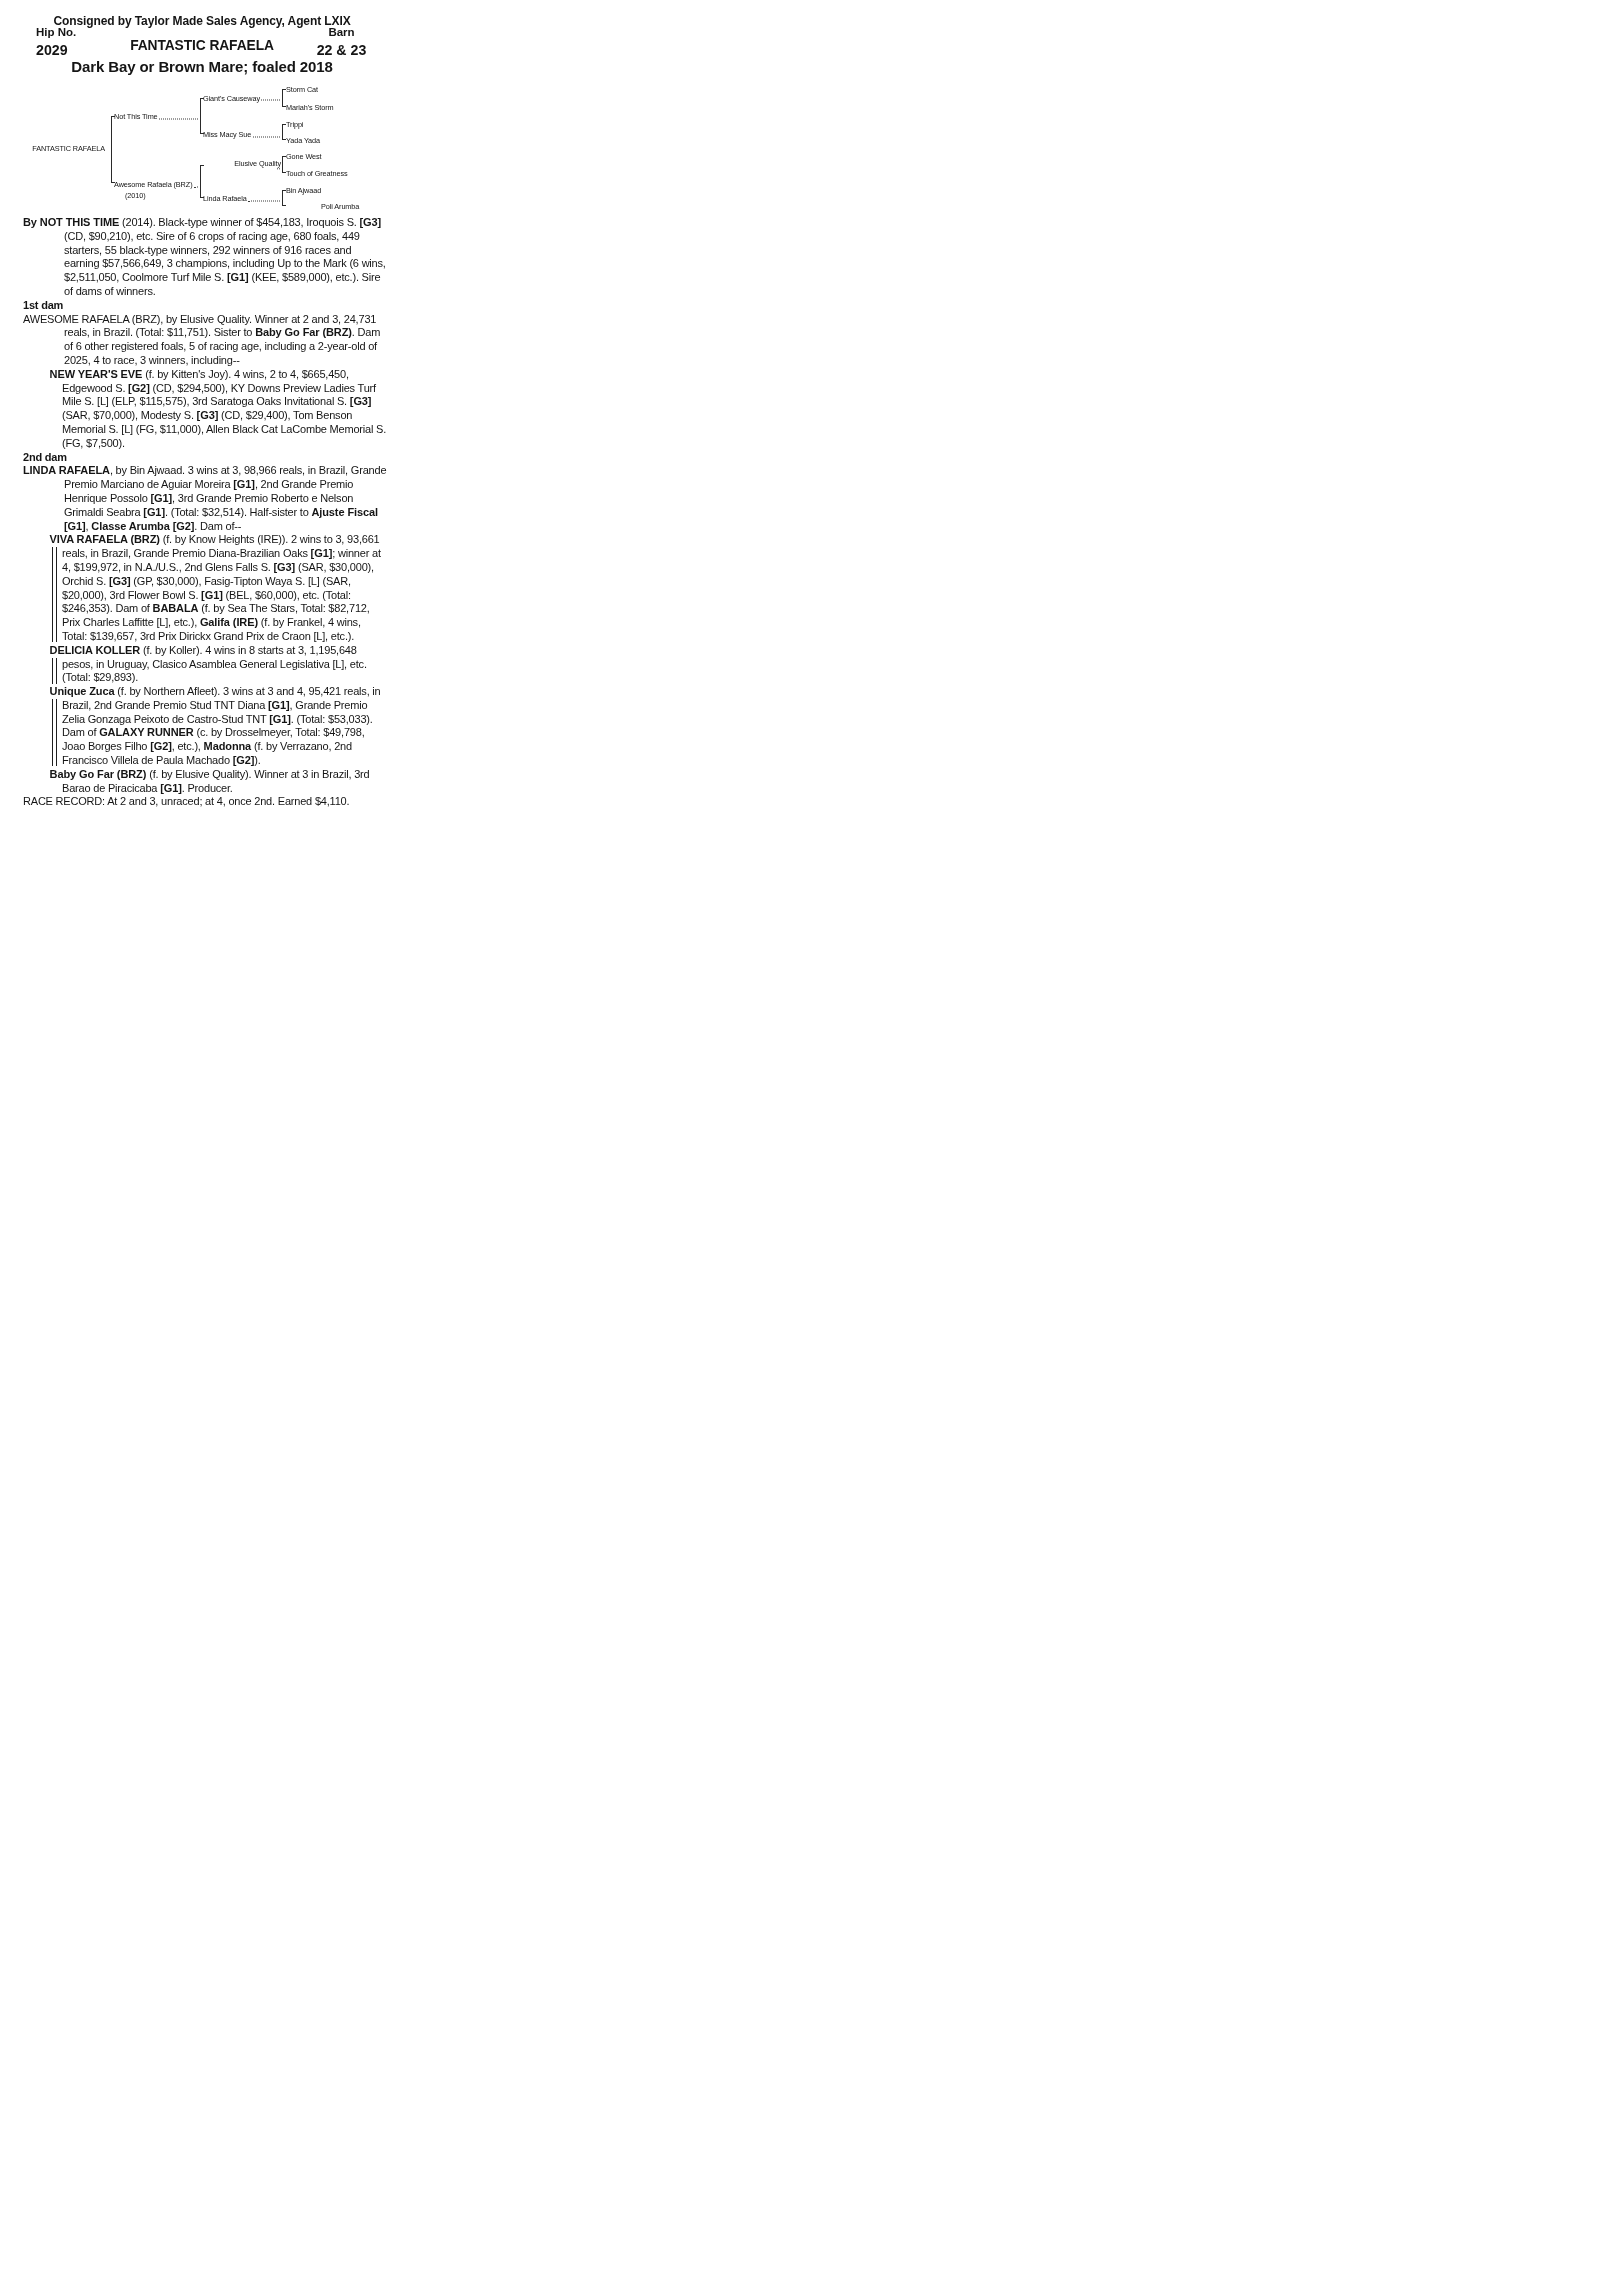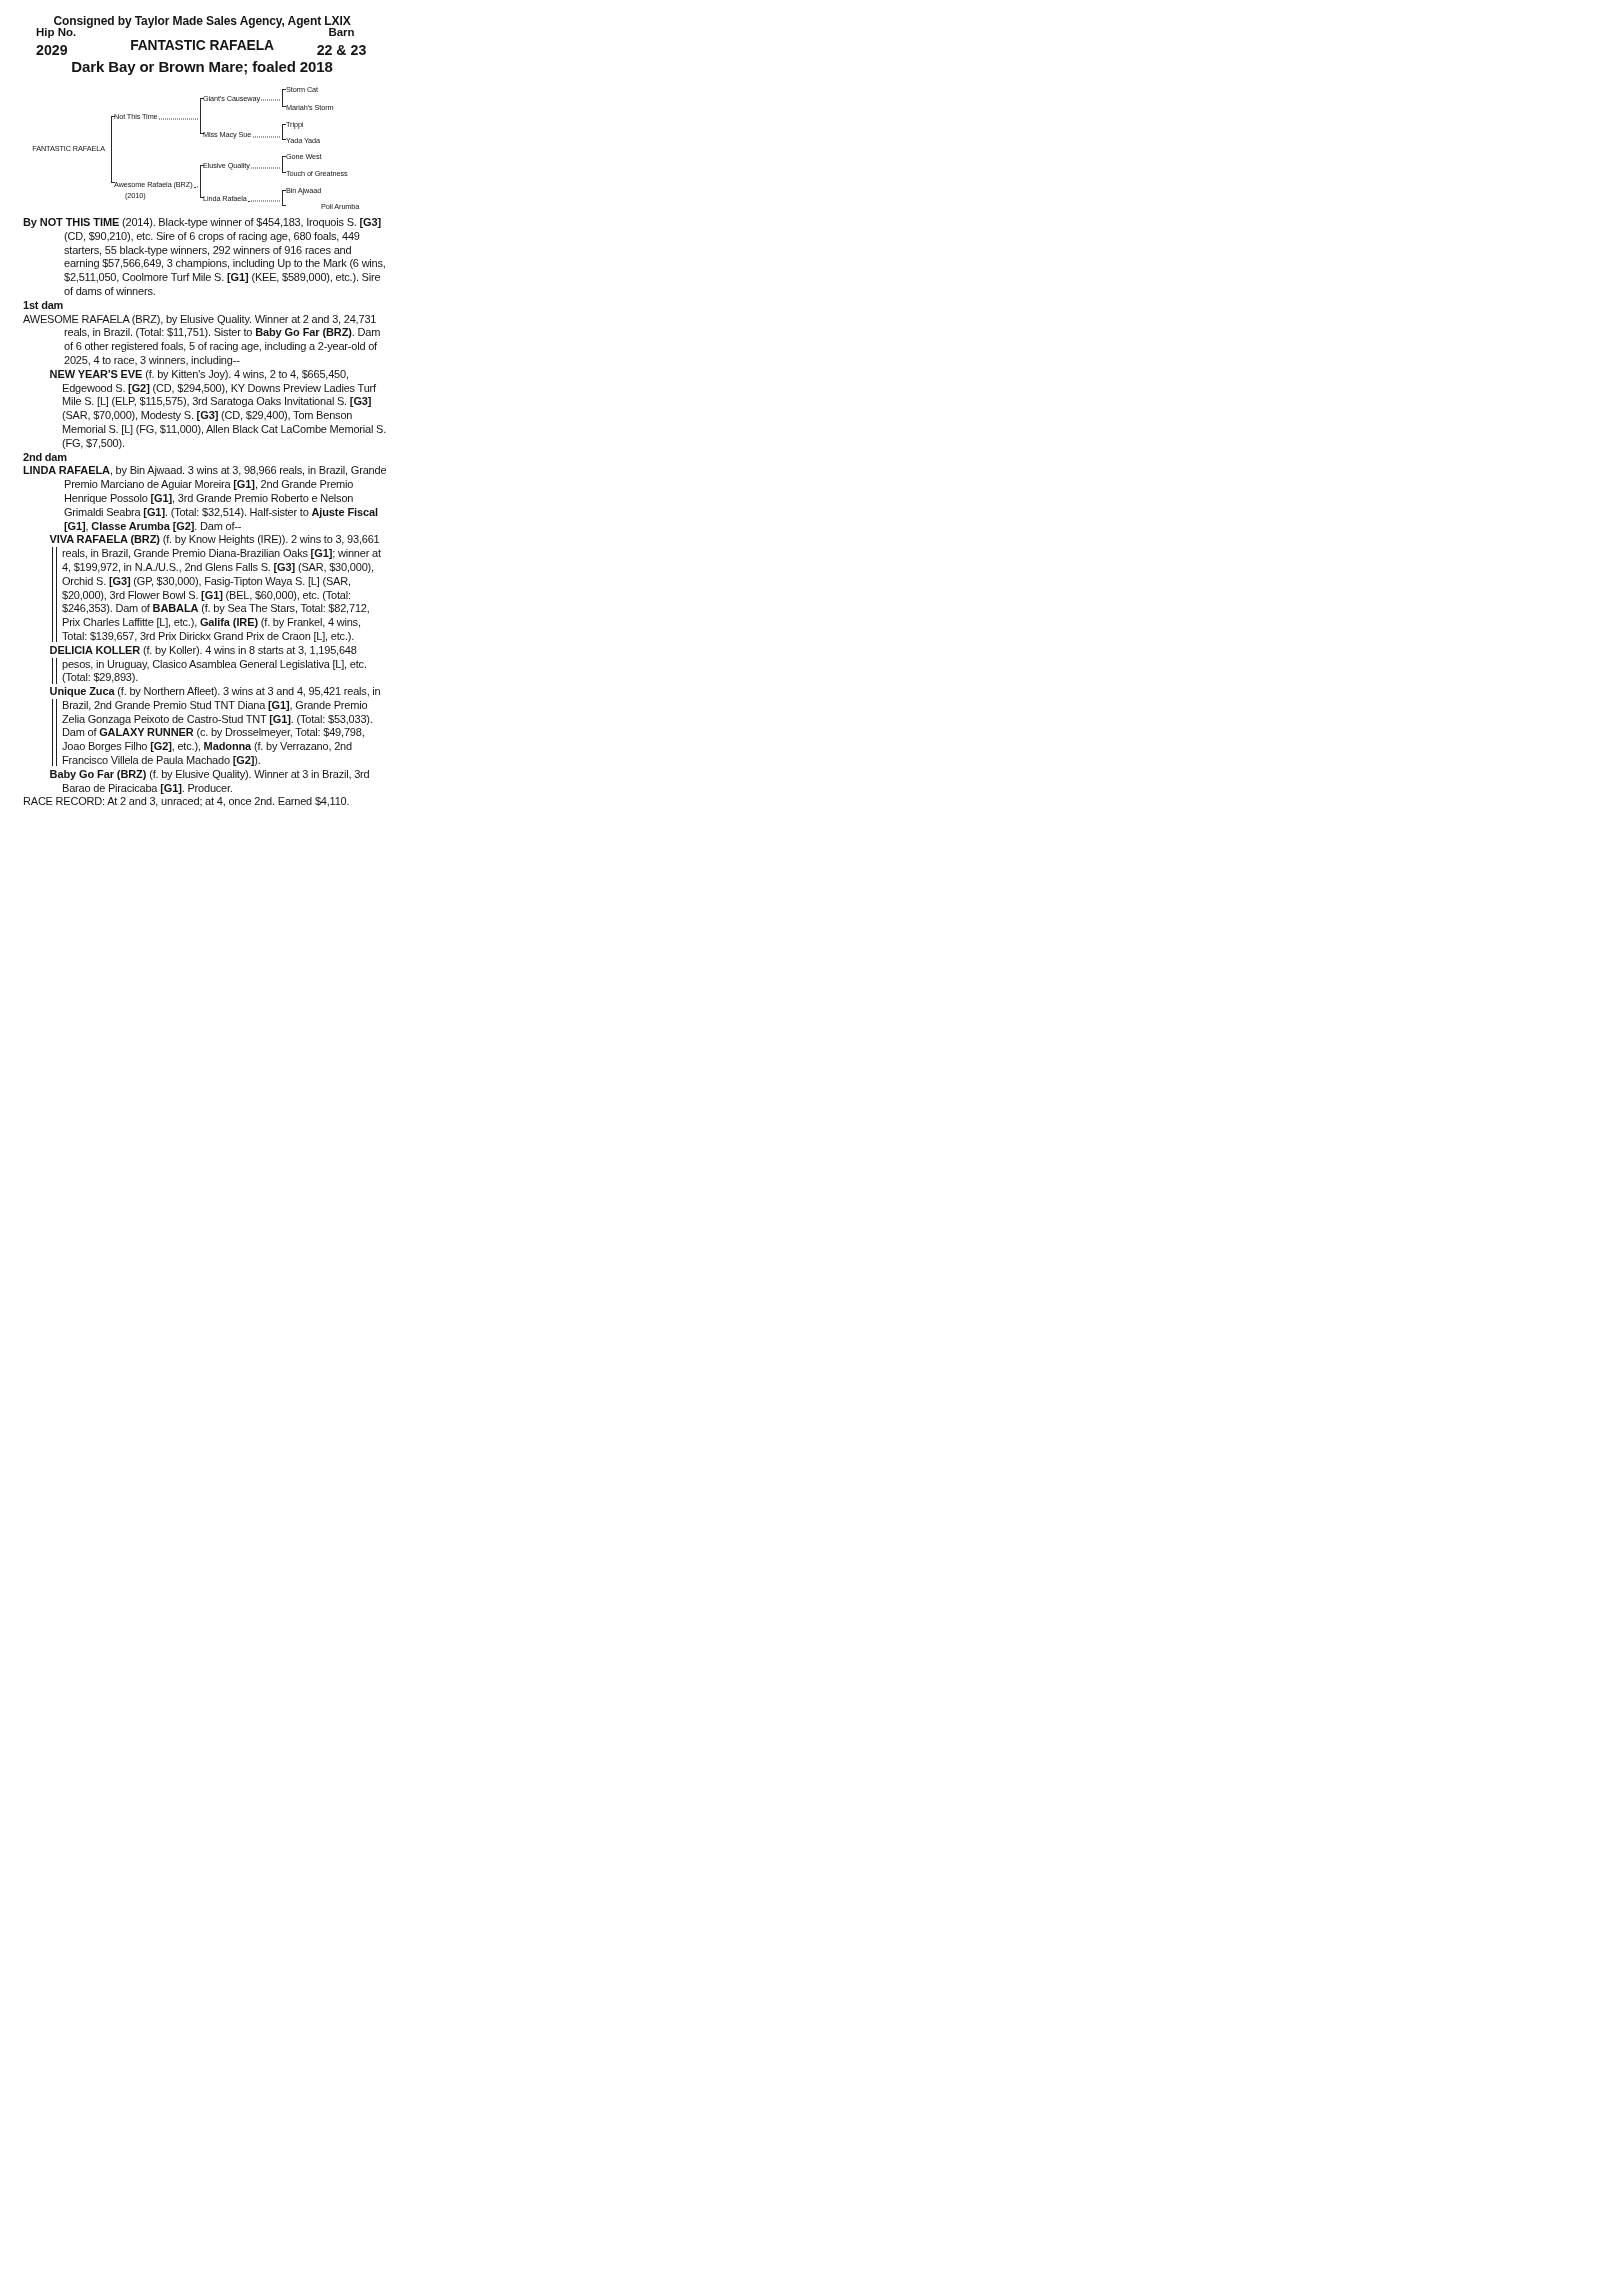--- a/index.html
+++ b/index.html
@@ -105,21 +105,21 @@
     </div>
 
     <div class="pnode" style="left:180px; top:14.7px; width:78px;">
       <span class="pname">Giant's Causeway</span>
       <span class="leader"></span>
     </div>
     <div class="pnode" style="left:180px; top:51px; width:78px;">
       <span class="pname">Miss Macy Sue</span>
       <span class="leader"></span>
     </div>
-    <div class="pnode" style="left:180px; top:82px; width:78px;">
+    <div class="pnode" style="left:180px; top:82px; width:78px;flex-direction:column;">
       <span class="pname">Elusive Quality</span>
       <span class="leader"></span>
     </div>
     <div class="pnode" style="left:180px; top:115px; width:78px;">
       <span class="pname">Linda Rafaela</span>
       <span class="leader"></span>
     </div>
 
     <div class="pnode" style="left:263px; top:5.5px;">
         <span class="pname">Storm Cat</span>

